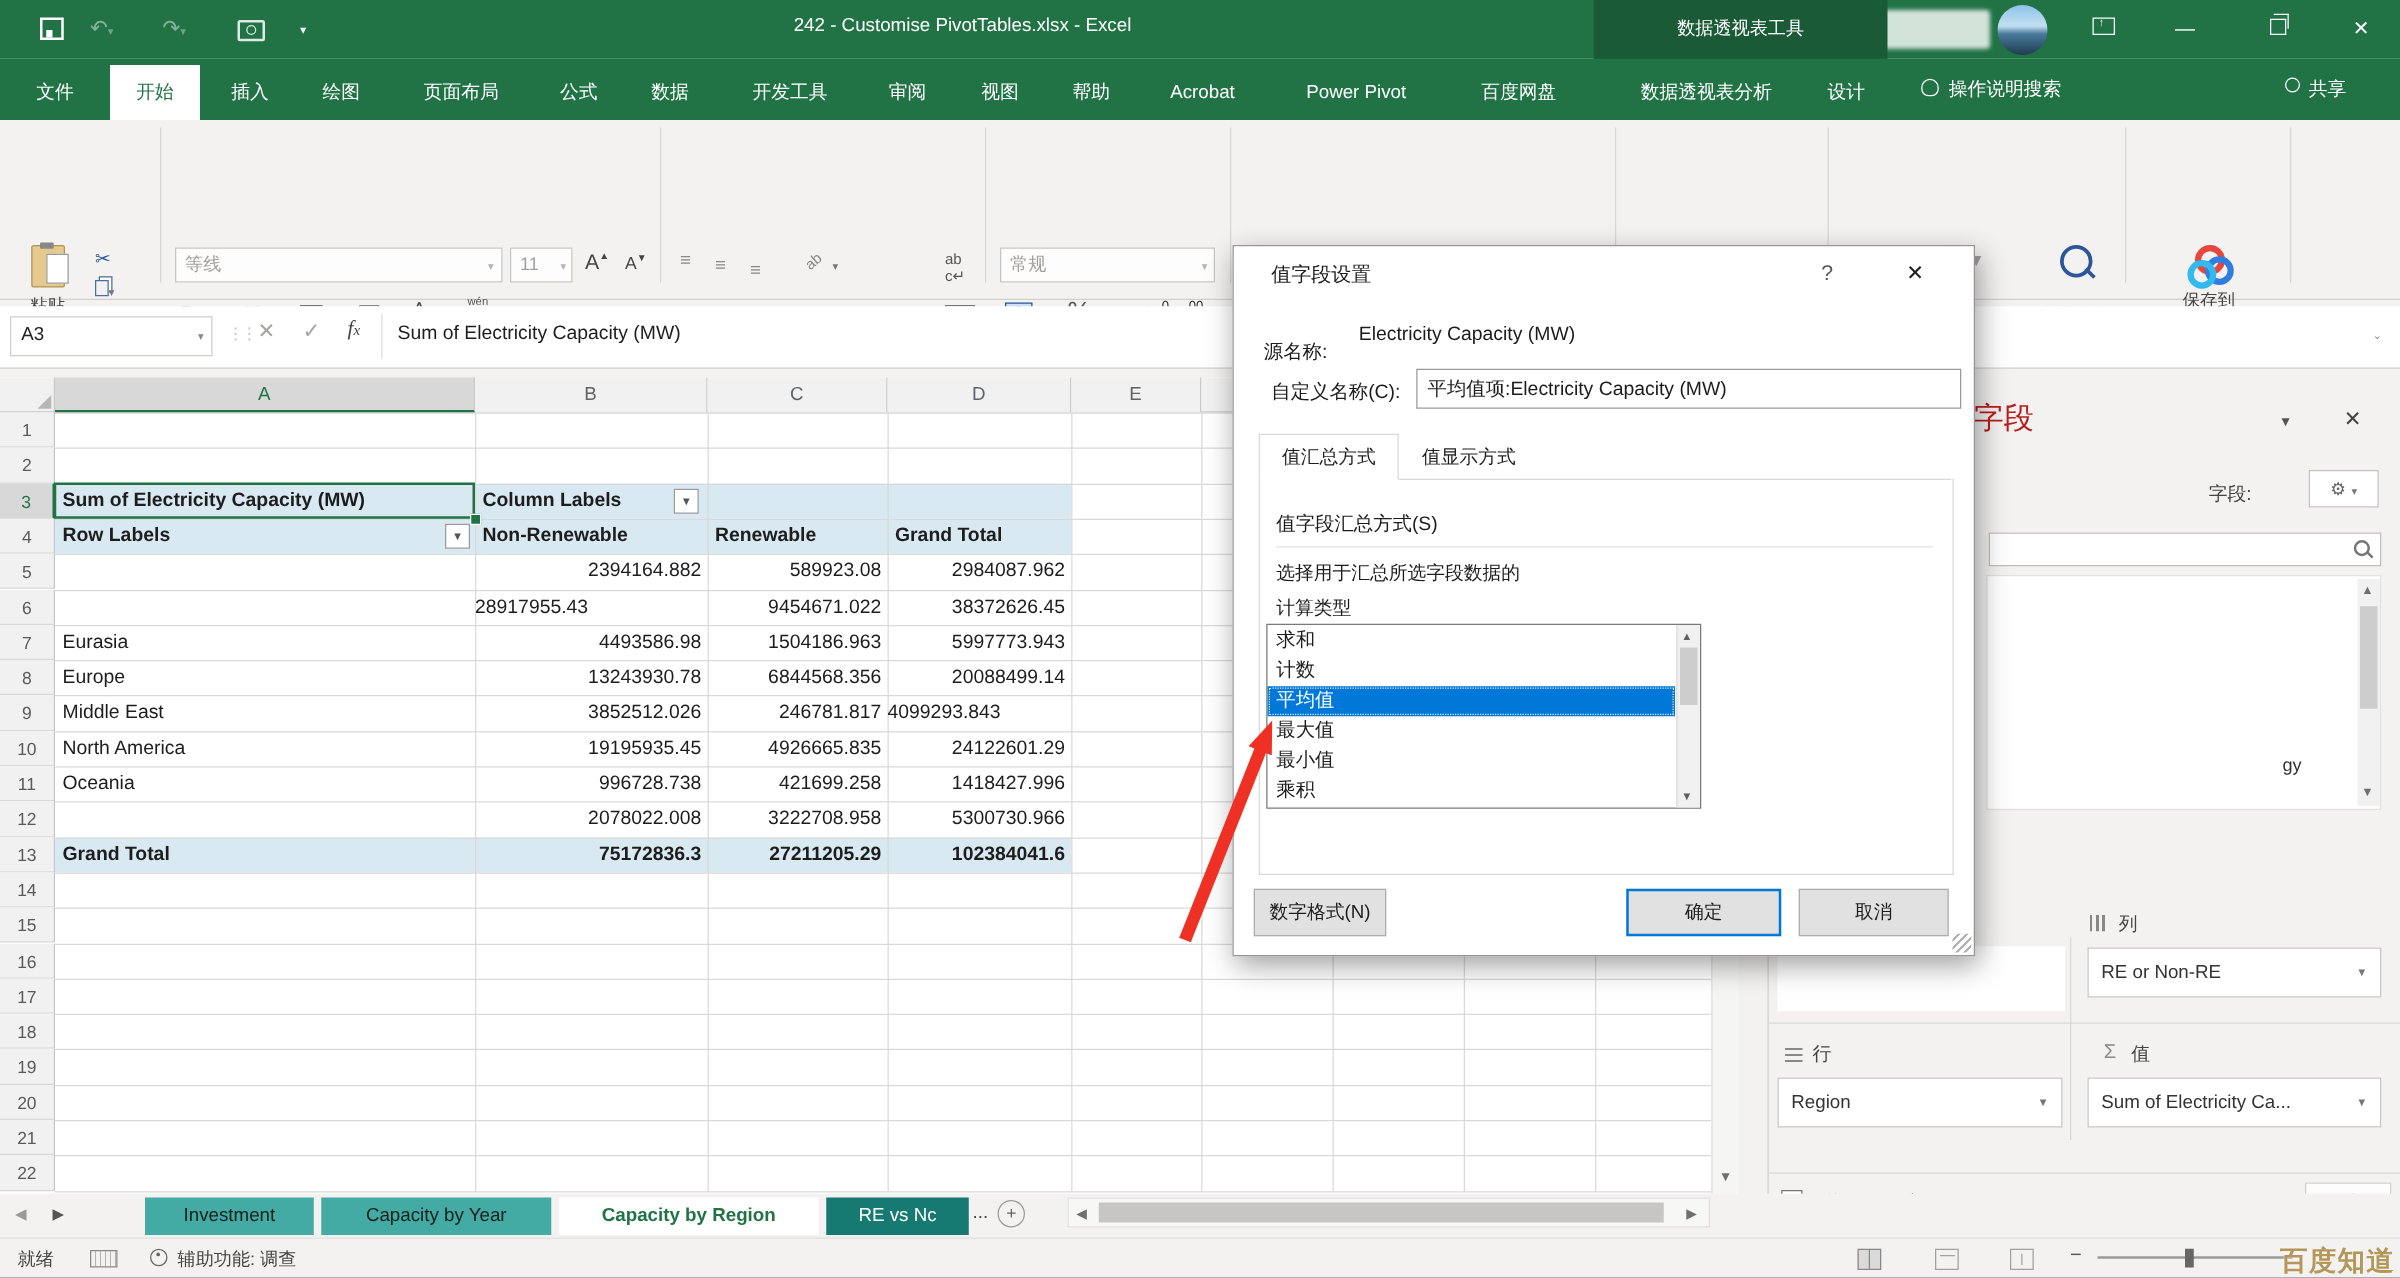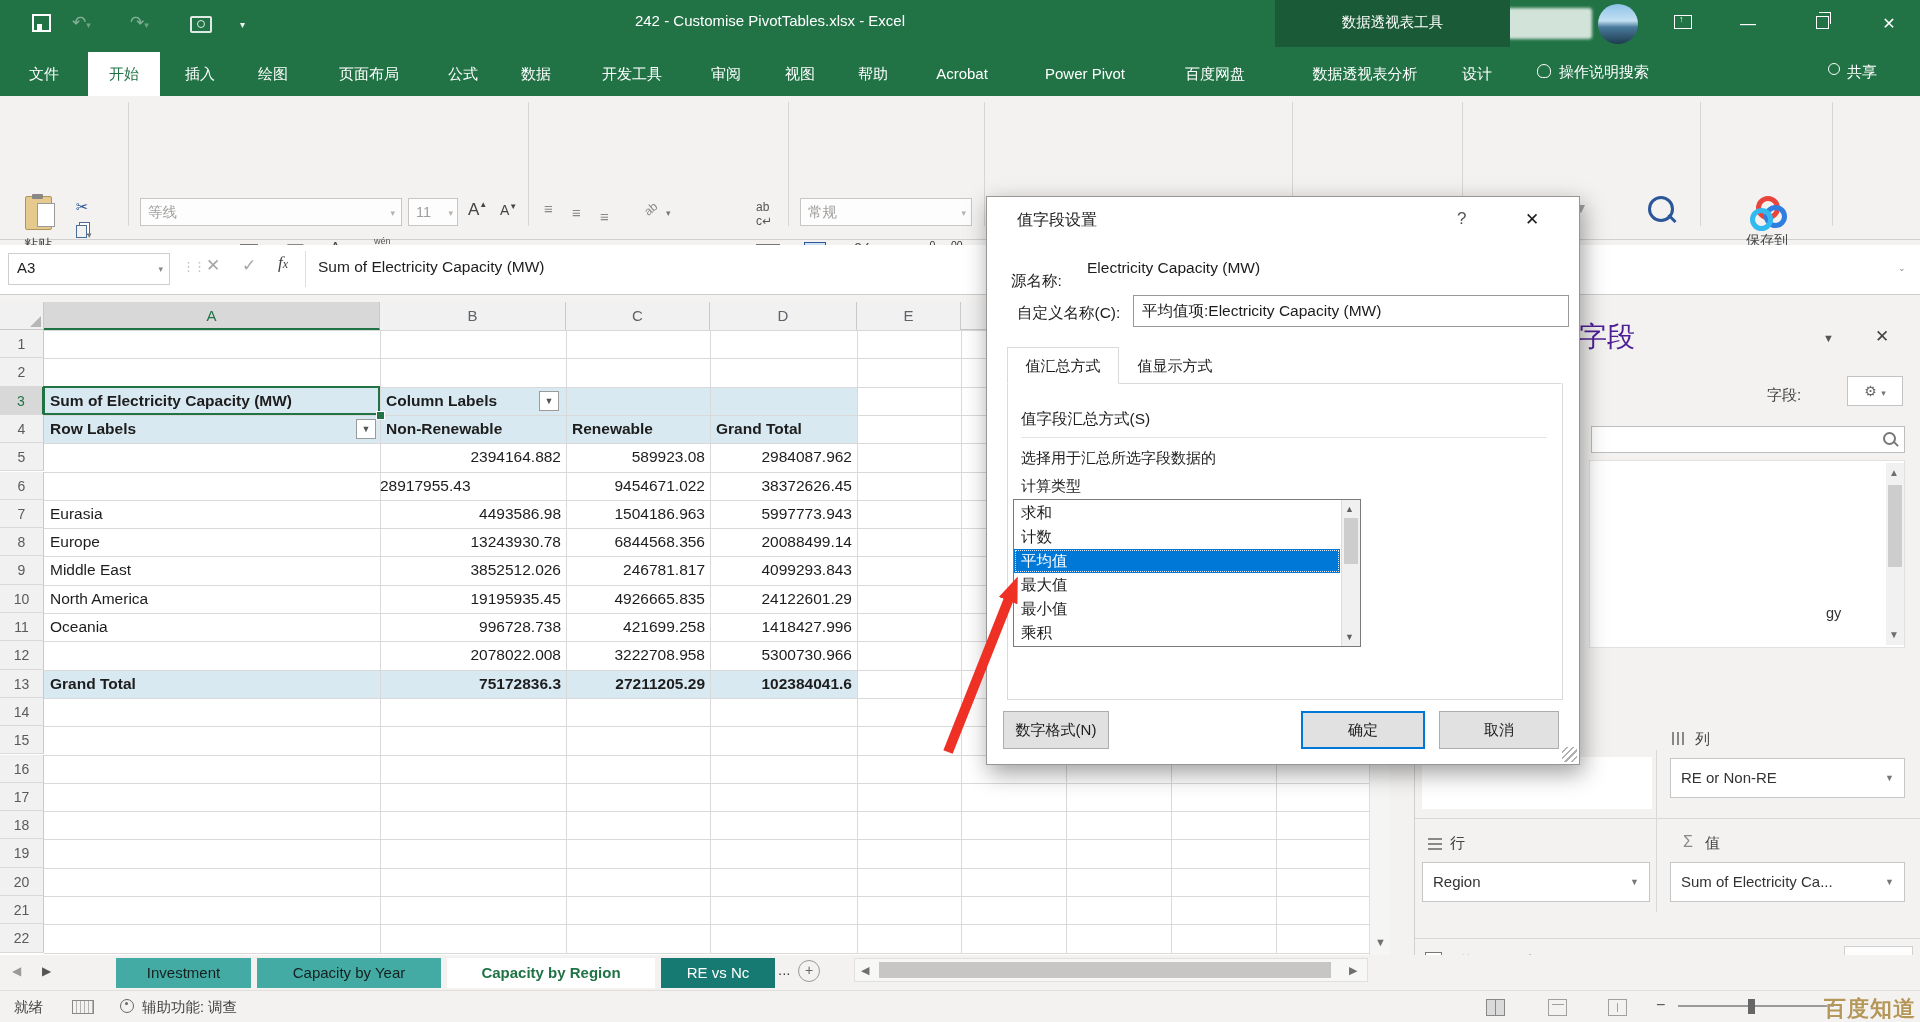--- a/index.html
+++ b/index.html
@@ -360,21 +360,21 @@
       <div class="pcell" style="left: 380px; top: 197.8px; width: 186px; height: 28.3px; line-height: 28.3px; text-align: right; padding-right: 5px;">4493586.98</div>
       <div class="pcell" style="left: 566px; top: 197.8px; width: 144px; height: 28.3px; line-height: 28.3px; text-align: right; padding-right: 5px;">1504186.963</div>
       <div class="pcell" style="left: 710px; top: 197.8px; width: 147px; height: 28.3px; line-height: 28.3px; text-align: right; padding-right: 5px;">5997773.943</div>
       <div class="pcell" style="left: 44px; top: 226.1px; width: 336px; height: 28.3px; line-height: 28.3px; padding-left: 6px;">Europe</div>
       <div class="pcell" style="left: 380px; top: 226.1px; width: 186px; height: 28.3px; line-height: 28.3px; text-align: right; padding-right: 5px;">13243930.78</div>
       <div class="pcell" style="left: 566px; top: 226.1px; width: 144px; height: 28.3px; line-height: 28.3px; text-align: right; padding-right: 5px;">6844568.356</div>
       <div class="pcell" style="left: 710px; top: 226.1px; width: 147px; height: 28.3px; line-height: 28.3px; text-align: right; padding-right: 5px;">20088499.14</div>
       <div class="pcell" style="left: 44px; top: 254.4px; width: 336px; height: 28.3px; line-height: 28.3px; padding-left: 6px;">Middle East</div>
       <div class="pcell" style="left: 380px; top: 254.4px; width: 186px; height: 28.3px; line-height: 28.3px; text-align: right; padding-right: 5px;">3852512.026</div>
       <div class="pcell" style="left: 566px; top: 254.4px; width: 144px; height: 28.3px; line-height: 28.3px; text-align: right; padding-right: 5px;">246781.817</div>
-      <div class="pcell" style="left: 710px; top: 254.4px; width: 147px; height: 28.3px; line-height: 28.3px; text-align: right; padding-right: 5px; padding-left: 40px;">4099293.843</div>
+      <div class="pcell" style="left: 710px; top: 254.4px; width: 147px; height: 28.3px; line-height: 28.3px; padding-right: 5px;">4099293.843</div>
       <div class="pcell" style="left: 44px; top: 282.7px; width: 336px; height: 28.3px; line-height: 28.3px; padding-left: 6px;">North America</div>
       <div class="pcell" style="left: 380px; top: 282.7px; width: 186px; height: 28.3px; line-height: 28.3px; text-align: right; padding-right: 5px;">19195935.45</div>
       <div class="pcell" style="left: 566px; top: 282.7px; width: 144px; height: 28.3px; line-height: 28.3px; text-align: right; padding-right: 5px;">4926665.835</div>
       <div class="pcell" style="left: 710px; top: 282.7px; width: 147px; height: 28.3px; line-height: 28.3px; text-align: right; padding-right: 5px;">24122601.29</div>
       <div class="pcell" style="left: 44px; top: 311px; width: 336px; height: 28.3px; line-height: 28.3px; padding-left: 6px;">Oceania</div>
       <div class="pcell" style="left: 380px; top: 311px; width: 186px; height: 28.3px; line-height: 28.3px; text-align: right; padding-right: 5px;">996728.738</div>
       <div class="pcell" style="left: 566px; top: 311px; width: 144px; height: 28.3px; line-height: 28.3px; text-align: right; padding-right: 5px;">421699.258</div>
       <div class="pcell" style="left: 710px; top: 311px; width: 147px; height: 28.3px; line-height: 28.3px; text-align: right; padding-right: 5px;">1418427.996</div>
       <div class="pcell" style="left: 380px; top: 339.3px; width: 186px; height: 28.3px; line-height: 28.3px; text-align: right; padding-right: 5px;">2078022.008</div>
       <div class="pcell" style="left: 566px; top: 339.3px; width: 144px; height: 28.3px; line-height: 28.3px; text-align: right; padding-right: 5px;">3222708.958</div>
@@ -389,21 +389,21 @@
       <div class="dd" style="left: 356px; top: 116.9px;">▼</div>
     </div>
 
   <div class="ab" style="left:1369px;top:302px;width:21px;height:653px;background:#f5f5f3;border-left:1px solid #e1dfdd;box-sizing:border-box;">
     <div class="sb-ar" style="left:5px;top:6px;">▲</div>
     <div class="ab" style="left:3px;top:24px;width:14px;height:370px;background:#c8c6c4;"></div>
     <div class="sb-ar" style="left:5px;top:634px;">▼</div>
   </div>
 
   <div id="panel">
-    <div class="ab" style="left:164px;top:16px;font-size:28px;color:#4c1d95;">字段</div>
+    <div class="ab" style="left:164px;top:16px;font-size:24px;color:#b91c1c;">字段</div>
     <div class="ab" style="left:408px;top:30px;font-size:11px;color:#555;">▼</div>
     <div class="ab" style="left:460px;top:24px;font-size:17px;color:#444;">✕</div>
     <div class="pn-lbl" style="left:352px;top:84px;">字段:</div>
     <div class="ab" style="left:432px;top:74px;width:56px;height:30px;background:#fff;border:1px solid #c3c3c3;box-sizing:border-box;text-align:center;line-height:28px;"><span style="font-size:14px;color:#666;">⚙</span> <span class="chv">▾</span></div>
     <div class="ab" style="left:176px;top:124px;width:314px;height:27px;background:#fff;border:1px solid #bdbdbd;box-sizing:border-box;">
       <div style="position:absolute;right:8px;top:5px;width:9px;height:9px;border:2px solid #777;border-radius:50%;">
           <div style="position:absolute;left:8px;top:9px;width:6px;height:2px;background:#777;transform:rotate(45deg);"></div>
         </div>
     </div>
     <div class="ab" style="left:174px;top:158px;width:316px;height:188px;background:#fff;border:1px solid #e1e1e1;box-sizing:border-box;">

